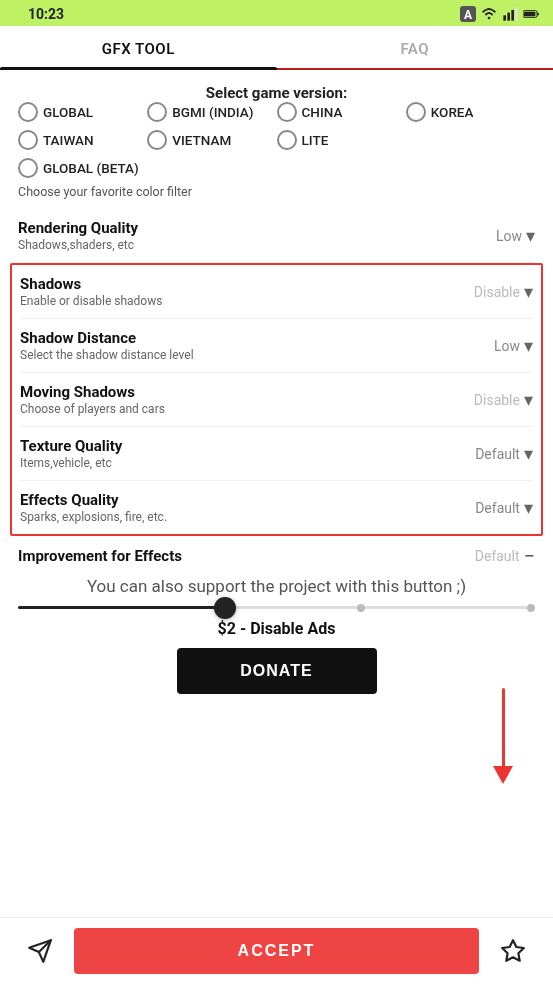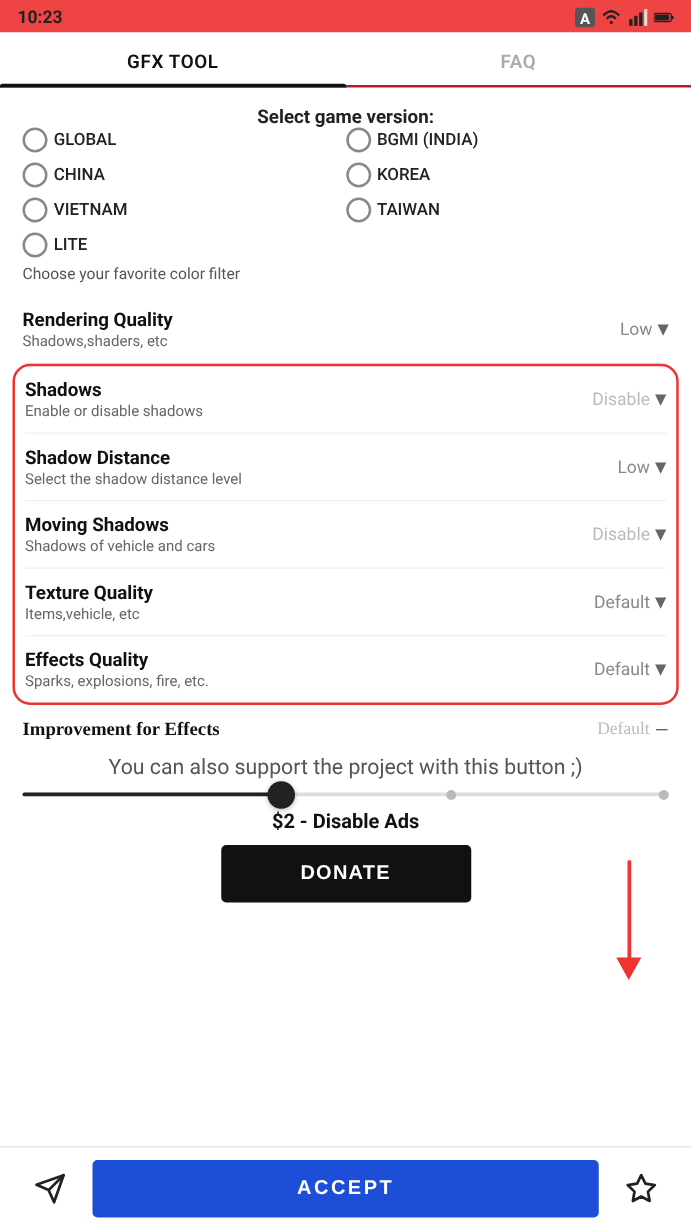--- a/index.html
+++ b/index.html
@@ -11,24 +11,24 @@
       background: #fff;
       color: #222;
       position: relative;
     }
 
     
     .status-bar {
       display: flex;
       justify-content: space-between;
       align-items: center;
-      padding: 6px 14px 4px 14px;
+      padding: 6px 14px 4px 28px;
       font-size: 13px;
       font-weight: 600;
-      background: #ef4444;
+      background: #bef264;
     }
     .status-bar .time { font-weight: 700; font-size: 14px; }
     .status-icons { display: flex; align-items: center; gap: 5px; }
     .status-icons svg { width: 16px; height: 16px; fill: #222; }
 
     
     .tab-bar {
       display: flex;
       border-bottom: 2px solid #b91c1c;
       background: #fff;
@@ -63,21 +63,21 @@
     }
 
     
     .section-label {
       text-align: center;
       font-size: 15px;
       font-weight: 700;
     }
     .radio-grid {
       display: grid;
-      grid-template-columns: 1fr 1fr;
+      grid-template-columns: 1fr 1fr 1fr 1fr;
       row-gap: 8px;
       margin-bottom: 4px;
     }
     .radio-item {
       display: flex;
       align-items: center;
       gap: 5px;
       font-size: 13.5px;
       font-weight: 500;
       cursor: pointer;
@@ -130,32 +130,31 @@
     .setting-value.disabled { color: #bbb; }
     .dropdown-arrow {
       font-size: 18px;
       color: #666;
       line-height: 1;
     }
 
     
     .highlight-box {
       border: 2px solid #e33;
-      border-radius: 14px;
+      border-radius: 2px;
       padding: 0 8px;
       margin: 0 -8px;
     }
 
     
     .improvement-row {
       display: flex;
       align-items: center;
       justify-content: space-between;
       padding: 10px 0 4px 0;
-      font-family: Liberation Serif, serif;
     }
     .improvement-title {
       font-size: 15px;
       font-weight: 700;
       color: #111;
     }
     .improvement-control {
       display: flex;
       align-items: center;
       gap: 4px;
@@ -286,21 +285,21 @@
       border-top: 1px solid #eee;
     }
     .bottom-icon-btn {
       width: 44px; height: 44px;
       display: flex; align-items: center; justify-content: center;
       cursor: pointer;
     }
     .accept-btn {
       flex: 1;
       margin: 0 12px;
-      background: #1d4ed8;
+      background: #ef4444;
       color: #fff;
       font-size: 16px;
       font-weight: 700;
       letter-spacing: 2px;
       border: none;
       border-radius: 4px;
       padding: 14px 0;
       cursor: pointer;
     }
   </style>
@@ -358,29 +357,33 @@
     <div class="radio-item">
       <div class="radio-circle"></div>
       <span>CHINA</span>
     </div>
     <div class="radio-item">
       <div class="radio-circle"></div>
       <span>KOREA</span>
     </div>
     <div class="radio-item">
       <div class="radio-circle"></div>
+      <span>TAIWAN</span>
+    </div>
+    <div class="radio-item">
+      <div class="radio-circle"></div>
       <span>VIETNAM</span>
     </div>
     <div class="radio-item">
       <div class="radio-circle"></div>
-      <span>TAIWAN</span>
-    </div>
-    <div class="radio-item">
-      <div class="radio-circle"></div>
       <span>LITE</span>
+    </div>
+    <div class="radio-item" style="grid-column: span 2;">
+      <div class="radio-circle"></div>
+      <span>GLOBAL (BETA)</span>
     </div>
   </div>
 
   <div class="color-filter-note">Choose your favorite color filter</div>
 
   <div class="setting-row">
     <div class="setting-info">
       <div class="setting-title">Rendering Quality</div>
       <div class="setting-desc">Shadows,shaders, etc</div>
     </div>
@@ -410,21 +413,21 @@
       </div>
       <div class="setting-control">
         <span class="setting-value">Low</span>
         <span class="dropdown-arrow">▾</span>
       </div>
     </div>
 
     <div class="setting-row">
       <div class="setting-info">
         <div class="setting-title">Moving Shadows</div>
-        <div class="setting-desc">Shadows of vehicle and cars</div>
+        <div class="setting-desc">Choose of players and cars</div>
       </div>
       <div class="setting-control">
         <span class="setting-value disabled">Disable</span>
         <span class="dropdown-arrow">▾</span>
       </div>
     </div>
 
     <div class="setting-row">
       <div class="setting-info">
         <div class="setting-title">Texture Quality</div>

